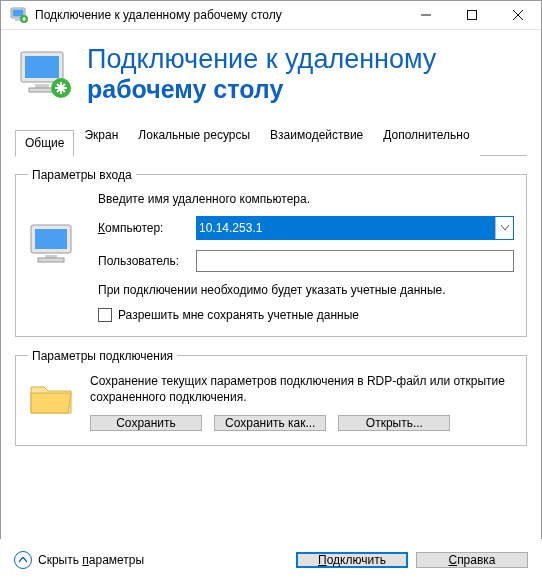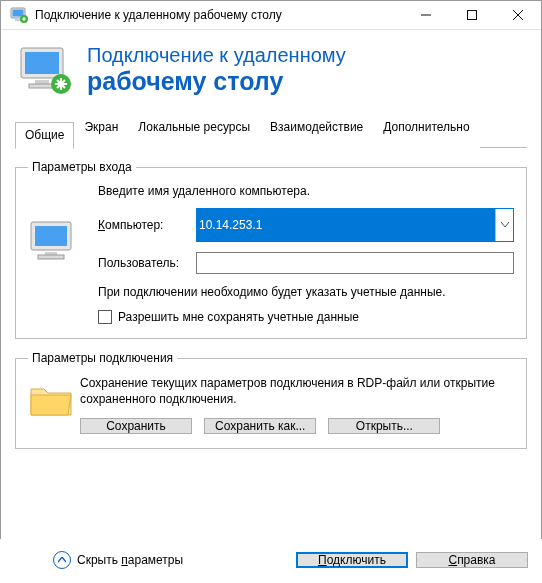--- a/index.html
+++ b/index.html
@@ -35,21 +35,21 @@
   }
   .winbtn svg { width: 10px; height: 10px; }
 
   
   .banner {
     display: flex;
     align-items: center;
     padding: 14px 16px 18px 16px;
   }
   .banner-icon { width: 56px; height: 52px; margin-right: 14px; }
-  .banner-text .line1 { color: #0b62c4; font-size: 20px; line-height: 1.15; }
+  .banner-text .line1 { color: #0b62c4; font-size: 27px; line-height: 1.15; }
   .banner-text .line2 { color: #0b62c4; font-size: 25px; font-weight: bold; line-height: 1.15; }
 
   
   .tabs {
     display: flex;
     padding: 0 14px;
     position: relative;
   }
   .tabs::after {
     content: "";
@@ -89,21 +89,21 @@
     column-gap: 8px;
     row-gap: 10px;
     align-items: center;
   }
   .pc-icon { width: 52px; height: 46px; grid-row: 1 / span 4; }
   .instr { grid-column: 2 / span 2; color: #000; }
   .lab { color: #000; }
   .combo {
     display: flex;
     border: 1px solid #0078d7;
-    height: 34px;
+    height: 24px;
     background: #fff;
   }
   .combo input {
     flex: 1;
     border: none;
     outline: none;
     font: inherit;
     padding: 0 2px;
     background: #0078d7;
     color: #fff;
@@ -123,21 +123,21 @@
     font: inherit;
   }
   .note { grid-column: 2 / span 2; color: #000; line-height: 1.35; }
   .chkrow { grid-column: 2 / span 2; display: flex; align-items: center; gap: 6px; }
   .chk {
     width: 14px; height: 14px;
     border: 1px solid #555;
     background: #fff;
   }
 
-  .conn-body { display: grid; grid-template-columns: 52px 1fr; column-gap: 0; }
+  .conn-body { display: grid; grid-template-columns: 52px 1fr; column-gap: 10px; }
   .folder-icon { width: 46px; height: 42px; align-self: start; margin-top: 4px; }
   .conn-text { color: #000; line-height: 1.35; }
   .conn-btns { display: flex; gap: 12px; margin-top: 10px; }
   .btn {
     min-width: 112px;
     height: 16px;
     border: 1px solid #adadad;
     background: #e1e1e1;
     font: inherit;
     padding: 0 10px;
@@ -147,21 +147,21 @@
   
   .bottombar {
     position: absolute;
     left: 0; right: 0; bottom: 0;
     display: flex;
     align-items: center;
     padding: 12px 14px 14px 14px;
     gap: 8px;
     background: #fff;
   }
-  .collapser { display: flex; align-items: center; gap: 6px; flex: 1; margin-left: 39px; }
+  .collapser { display: flex; align-items: center; gap: 6px; flex: 1; }
   .round {
     width: 18px; height: 18px; border-radius: 50%;
     border: 1px solid #0b62c4;
     display: flex; align-items: center; justify-content: center;
     color: #0b62c4;
   }
   .btn.primary { border-color: #0078d7; box-shadow: inset 0 0 0 1px #0078d7; }
   .under-char { text-decoration: underline; }
 
   

